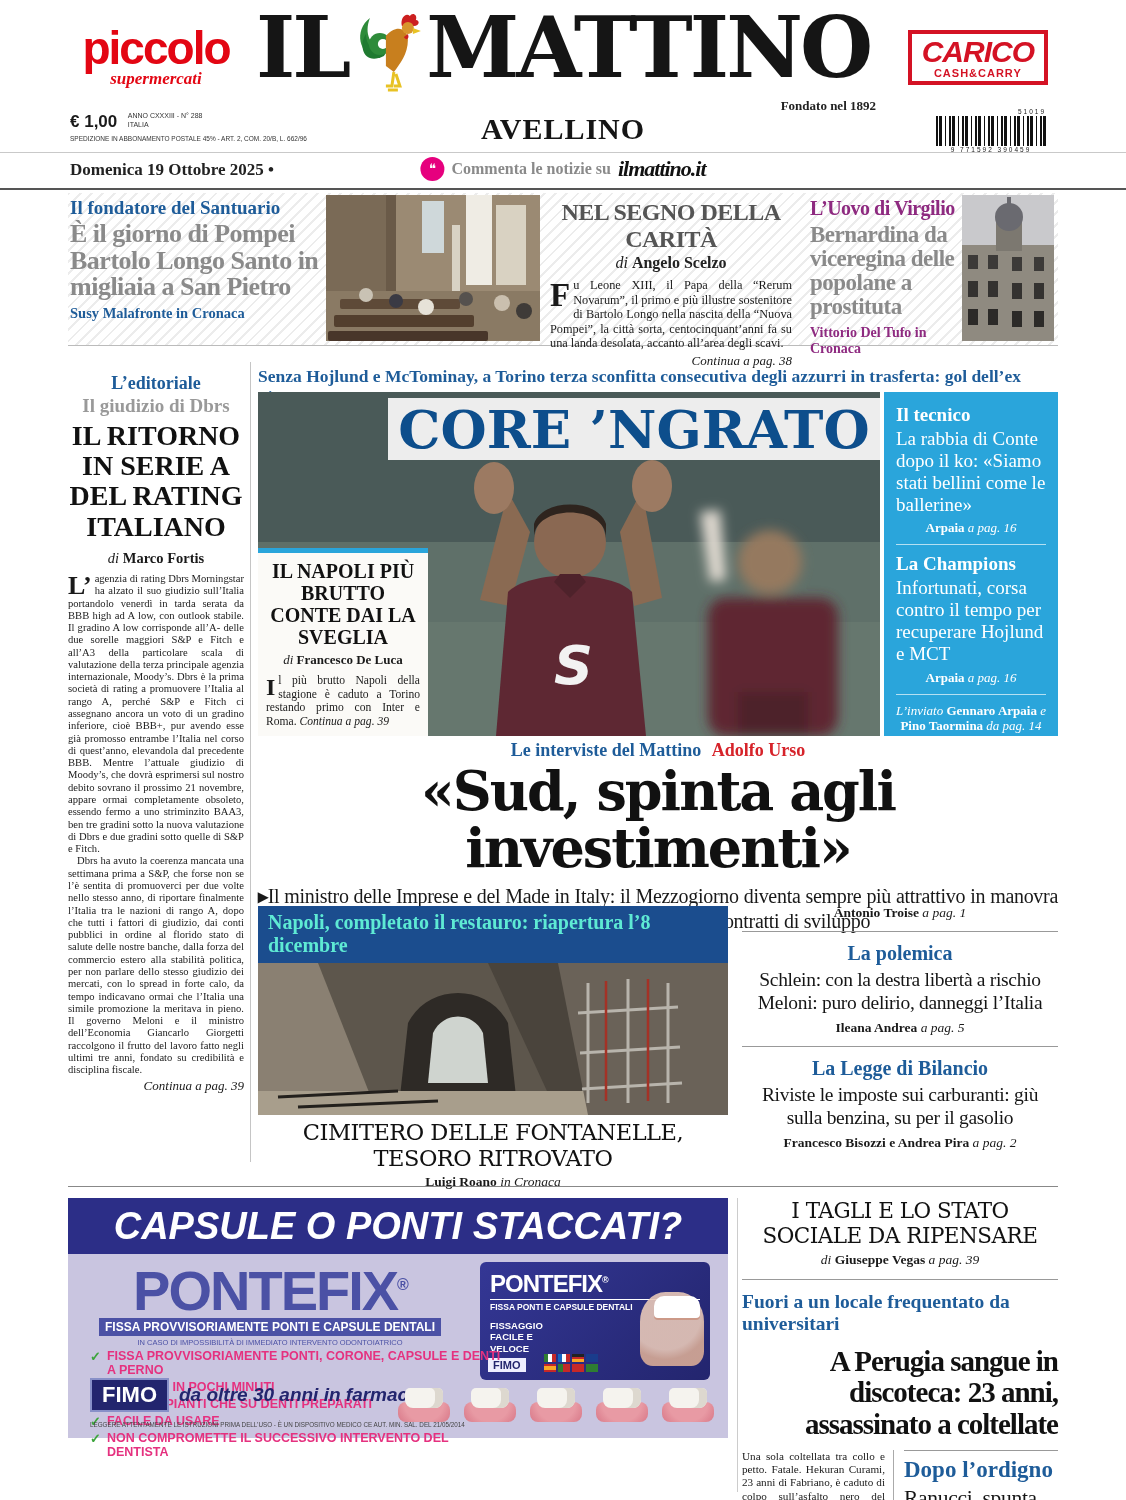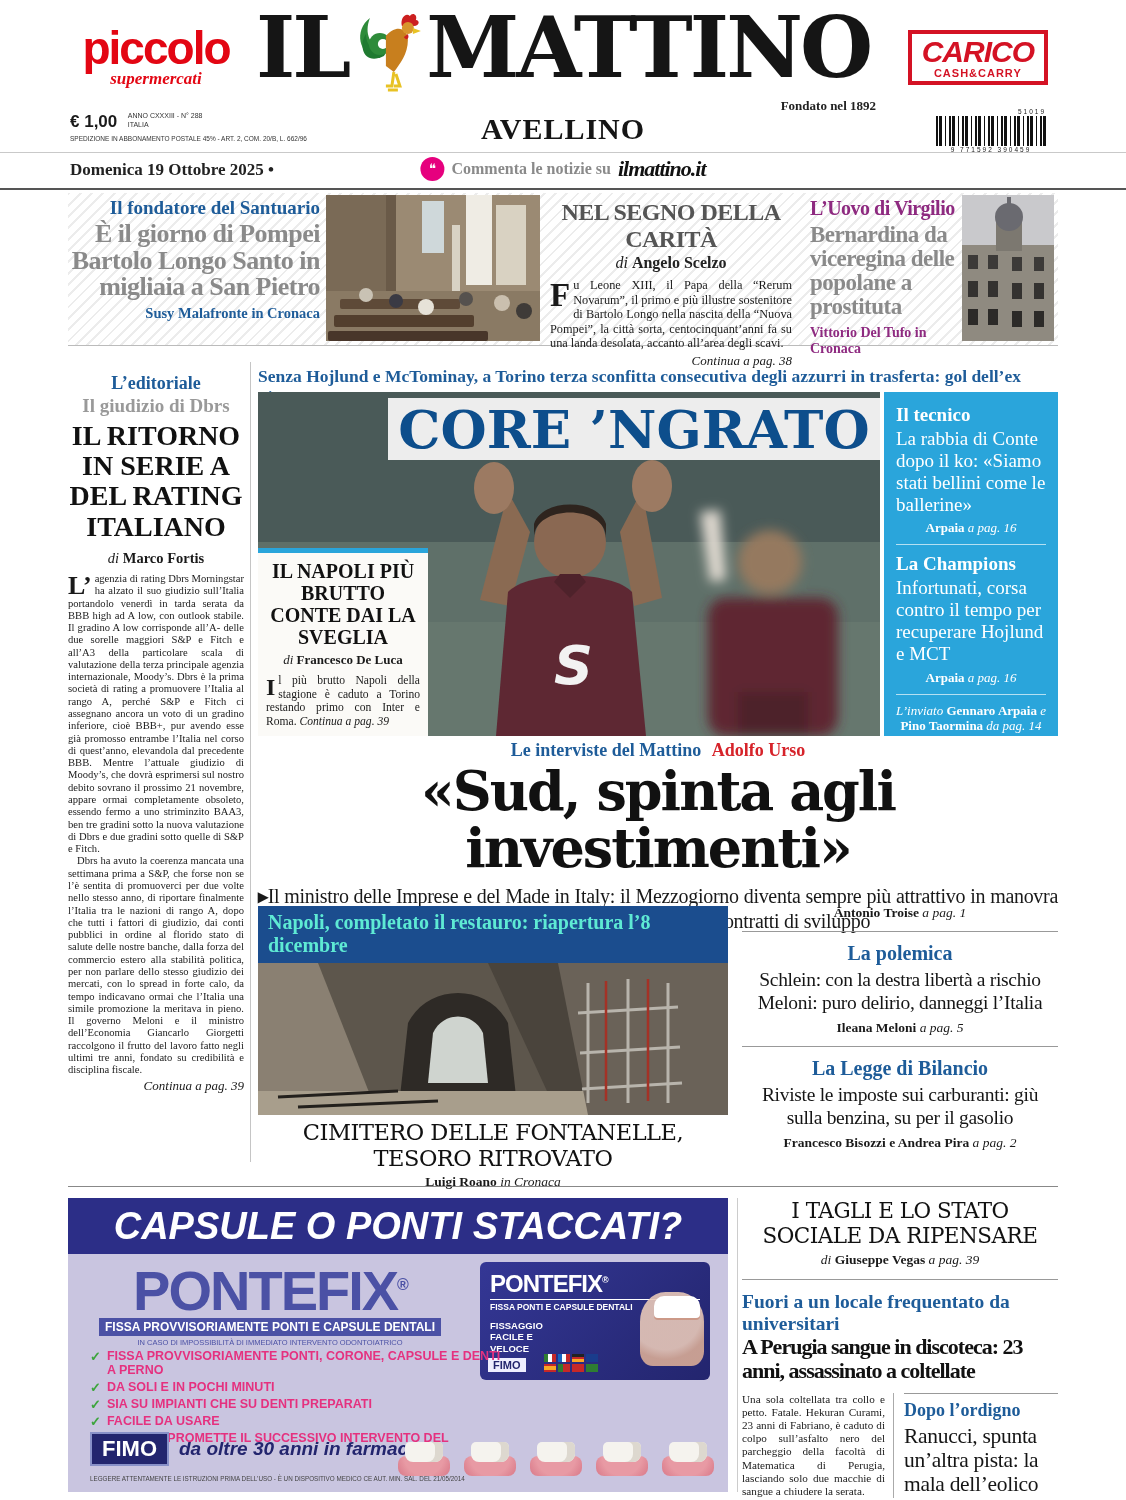--- a/index.html
+++ b/index.html
@@ -31,21 +31,21 @@
   .comment { position:absolute; left:50%; top:156px; transform:translateX(-50%); display:flex; align-items:center; gap:7px; }
   .bubble { width:24px; height:24px; border-radius:50%; background:#e6007e; color:#fff; font-size:13px; line-height:24px; text-align:center; }
   .comment .ct { font-weight:bold; font-size:16px; color:#8a8a8a; }
   .comment .cs { font-weight:bold; font-style:italic; font-size:22px; color:#111; letter-spacing:-1px; }
   .rule-b { position:absolute; left:0; right:0; top:188px; height:2px; background:#555; }
 
   
   .topstrip { position:absolute; left:68px; top:193px; width:990px; height:153px;
      background:repeating-linear-gradient(135deg,#ececec 0 2px,#ffffff 2px 8px);
      display:flex; border-bottom:1px solid #bbb; }
-  .ts-left { width:258px; padding:4px 6px 0 2px;text-align:right; }
+  .ts-left { width:258px; padding:4px 6px 0 2px; }
   .kicker-blue { font-weight:bold; font-size:19px; color:#1e5c99; }
   .ts-left .hl { font-weight:bold; font-size:26px; line-height:1.02; color:#8a8a8a; margin-top:2px; letter-spacing:-.5px;}
   .byline-blue { font-weight:bold; font-size:14.5px; color:#1e5c99; margin-top:4px; }
   .ts-img1 { width:214px; height:146px; margin-top:2px; }
   .ts-center { width:262px; padding:6px 10px 0; text-align:center; }
   .ts-center .hl { font-weight:bold; font-size:24px; color:#555; letter-spacing:-.5px; }
   .byline-mix { font-size:16px; color:#222; margin-top:1px; }
   .byline-mix .it, .it { font-style:italic; font-weight:normal; }
   .byline-mix .b, .b { font-weight:bold; }
   .ts-center .body { text-align:justify; font-size:12.3px; line-height:1.18; margin-top:6px; color:#1a1a1a;}
@@ -104,21 +104,21 @@
   .rail { position:absolute; left:742px; top:905px; width:316px; text-align:center; }
   .rail .by { font-size:13.5px; }
   .rail-div { border:none; border-top:1px solid #999; margin:10px 0; }
   .rail .kick { font-weight:bold; font-size:20px; color:#1e5c99; }
   .rail .hl { font-size:19.5px; line-height:1.2; color:#151515; margin-top:3px; letter-spacing:-.3px;}
   .rail .by2 { font-size:13.5px; margin-top:5px; }
 
   .rule-c { position:absolute; left:68px; right:68px; top:1186px; height:1px; background:#888; }
 
   
-  .ad { position:absolute; left:68px; top:1198px; width:660px; height:294px; background:#c9c5e0; }
+  .ad { position:absolute; left:68px; top:1198px; width:660px; height:240px; background:#c9c5e0; }
   .ad-banner { background:#2c2e87; height:56px; display:flex; align-items:center; justify-content:center; }
   .ad-banner .t { color:#fff; font-family:"Liberation Sans",sans-serif; font-weight:bold; font-style:italic; font-size:38px; letter-spacing:0; }
   .ad-left { position:absolute; left:22px; top:68px; width:360px; text-align:center;}
   .ad-brand { font-family:"Liberation Sans",sans-serif; font-weight:bold; font-size:56px; color:#4b51a5; letter-spacing:-2px; line-height:.9;}
   .ad-brand sup { font-size:16px; }
   .ad-sub { background:#4b51a5; color:#fff; font-family:"Liberation Sans",sans-serif; font-weight:bold; font-size:12px; padding:2px 6px; margin-top:2px; display:inline-block;}
   .ad-sub2 { font-family:"Liberation Sans",sans-serif; font-size:7.5px; color:#4b51a5; margin-top:2px; }
   .ad-bullets { position:absolute; left:22px; top:152px; width:420px; text-align:left; font-family:"Liberation Sans",sans-serif; }
   .ad-bullets .row { display:flex; gap:6px; font-weight:bold; font-size:12.5px; color:#e5317f; line-height:1.1; margin-bottom:3px; }
   .ad-bullets .chk { color:#3da53d; font-size:13px; }
@@ -150,27 +150,27 @@
   .tooth { width:52px; height:34px; position:relative; }
   .tooth .gum { position:absolute; bottom:0; width:100%; height:20px; background:radial-gradient(circle at 50% 0,#e89aa4 0 60%,#d87888 100%); border-radius:8px; }
   .tooth .tt { position:absolute; top:0; left:7px; width:38px; height:20px; background:#f5f3ee; border-radius:5px 5px 8px 8px; box-shadow:inset -8px 0 0 #ddd8cf; }
 
   
   .bottomright { position:absolute; left:742px; top:1198px; width:316px; }
   .br-hl { text-align:center; font-size:21.5px; letter-spacing:-.5px; color:#111; font-family:"DejaVu Serif",serif; }
   .br-by { text-align:center; font-size:13.5px; margin-top:4px; }
   .br-div { border:none; border-top:1px solid #999; margin:11px 0; }
   .pg-kicker { font-weight:bold; font-size:19.5px; color:#1e5c99; }
-  .pg-hl { font-weight:bold; font-size:22px; line-height:1.08; color:#111; letter-spacing:-1px; margin-top:0; }
+  .pg-hl { font-weight:bold; font-size:29px; line-height:1.08; color:#111; letter-spacing:-1px; margin-top:11px;text-align:right; }
   .pg-cols { display:flex; margin-top:10px; }
   .pg-left { width:152px; padding-right:8px; border-right:1px solid #aaa; }
   .pg-body { text-align:justify; font-size:11.2px; line-height:1.18; }
   .pg-right { width:164px; padding-left:10px; }
   .pg-right .topline { border-top:1px solid #999; margin-bottom:6px; }
-  .rn-kicker { font-weight:bold; font-size:18px; color:#1e5c99; }
+  .rn-kicker { font-weight:bold; font-size:23px; color:#1e5c99; }
   .rn-hl { font-size:21.5px; line-height:1.12; color:#151515; margin-top:3px; letter-spacing:-.3px;}
 
   .footer-vrule { position:absolute; left:737px; top:1198px; height:294px; width:1px; background:#ccc; }
 </style>
 </head>
 <body>
 
 <div class="page">
 
   <div class="piccolo">
@@ -432,21 +432,21 @@
   <div class="rail">
     <div class="by">
       <span class="b">Antonio Troise</span>
       <span class="it">a pag. 1</span>
     </div>
     <hr class="rail-div">
     <div>
       <div class="kick">La polemica</div>
       <div class="hl">Schlein: con la destra libertà a rischio Meloni: puro delirio, danneggi l’Italia</div>
       <div class="by2">
-        <span class="b">Ileana Meloni</span>
+        <span class="b">Ileana Andrea</span>
         <span class="it">a pag. 5</span>
       </div>
     </div>
     <hr class="rail-div">
     <div>
       <div class="kick">La Legge di Bilancio</div>
       <div class="hl">Riviste le imposte sui carburanti: giù sulla benzina, su per il gasolio</div>
       <div class="by2">
         <span class="b">Francesco Bisozzi e Andrea Pira</span>
         <span class="it">a pag. 2</span>

